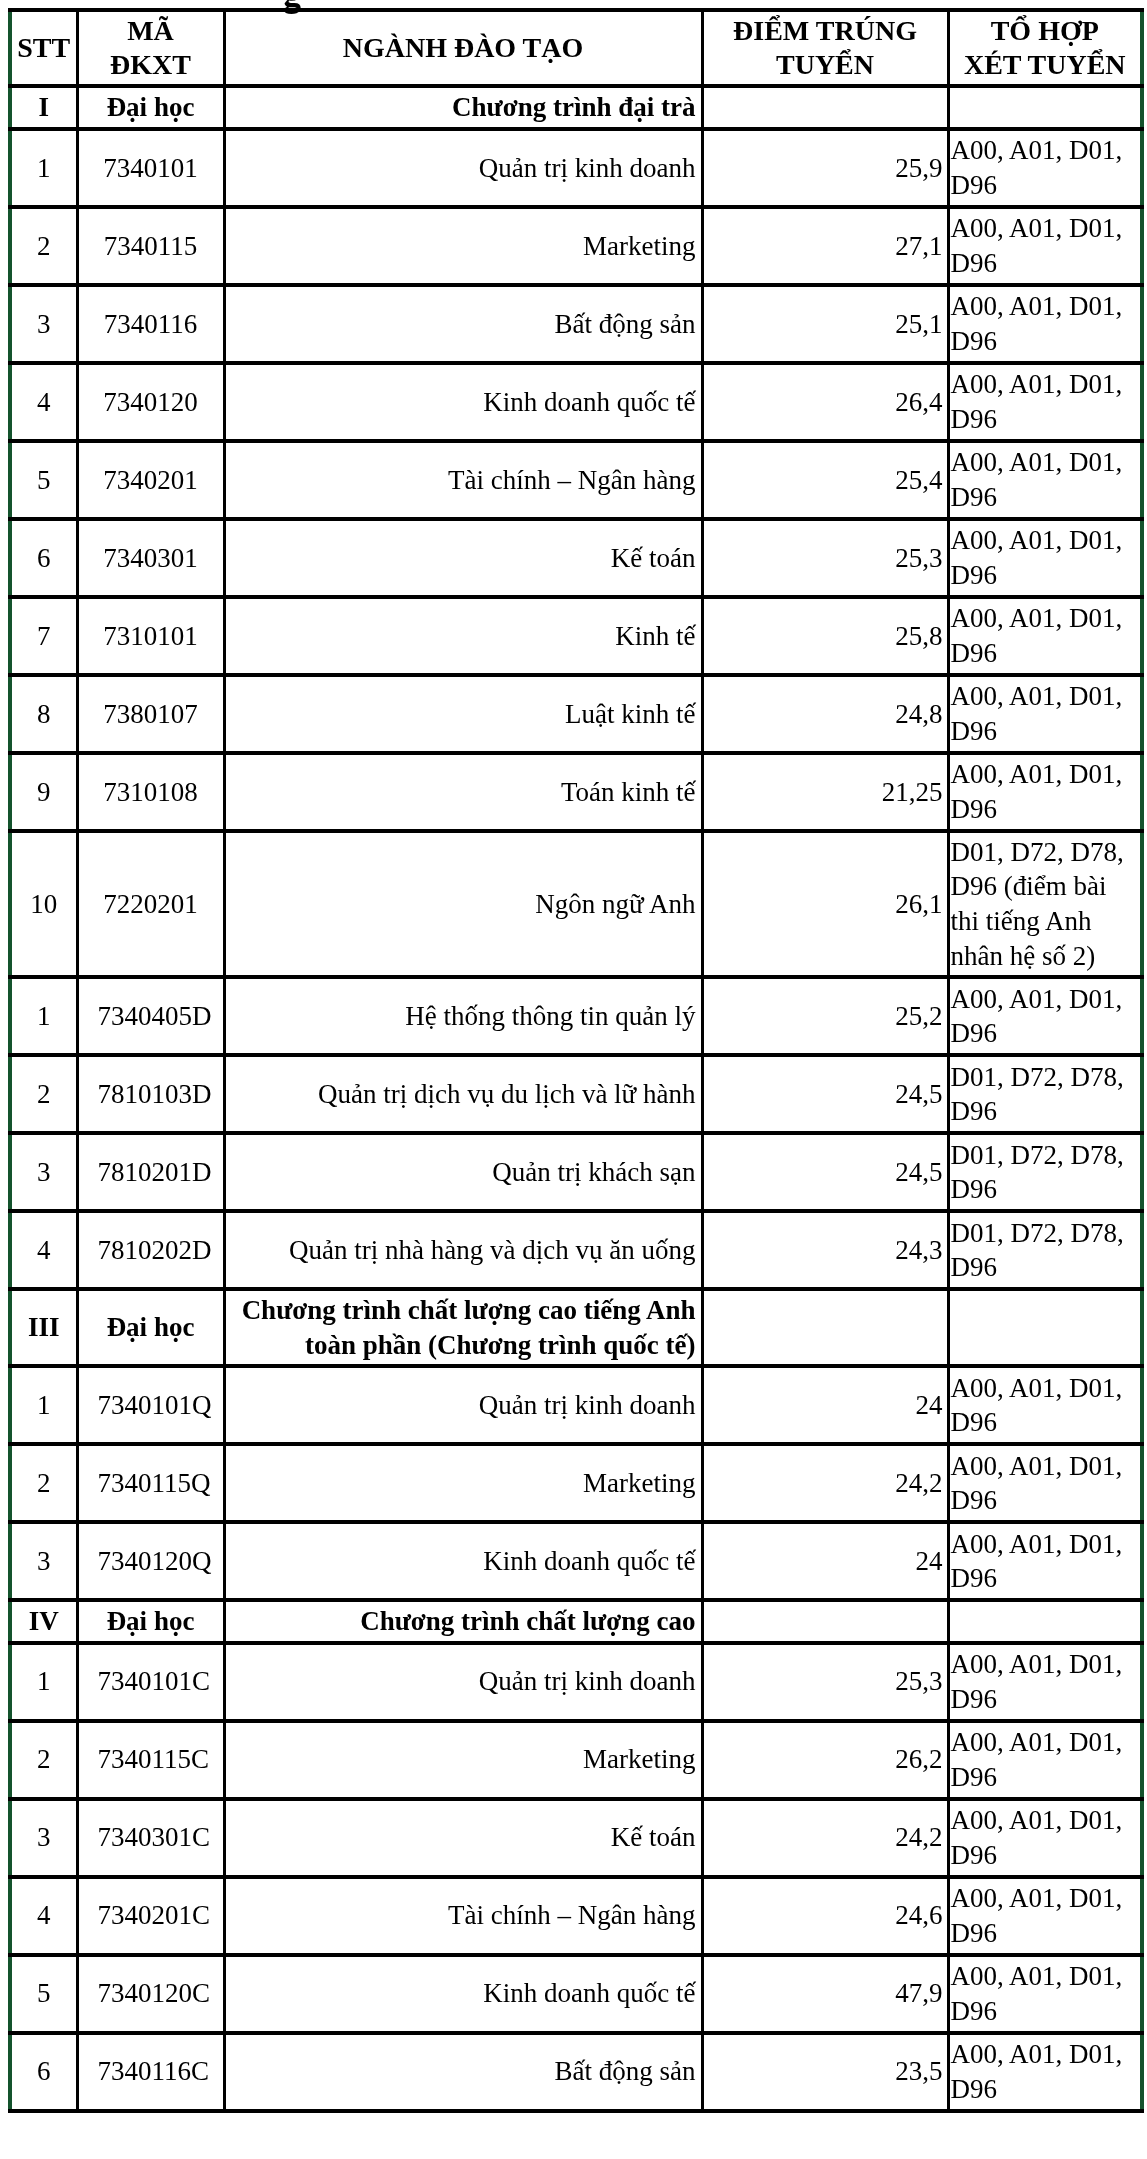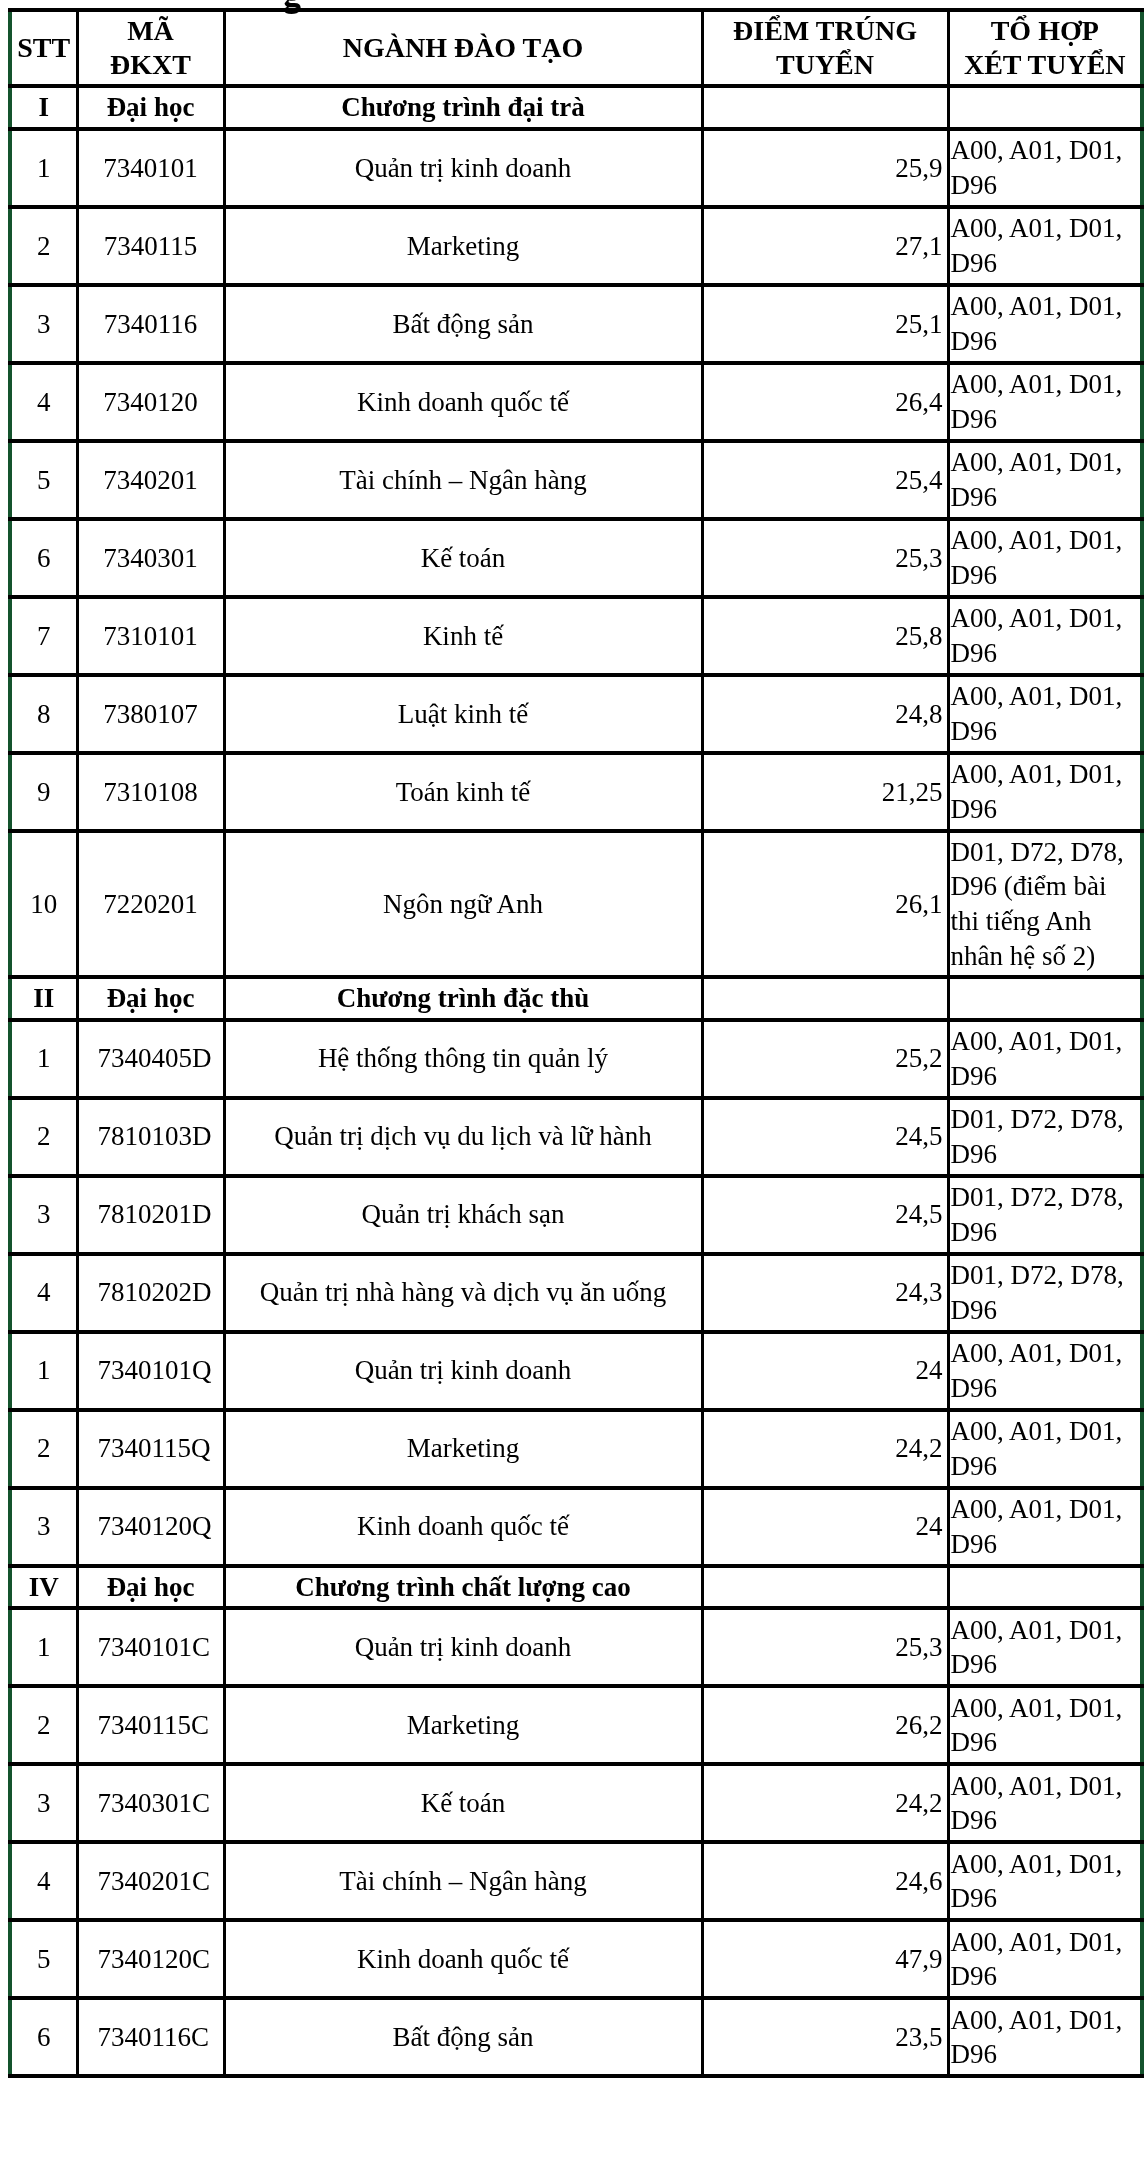--- a/index.html
+++ b/index.html
@@ -50,21 +50,21 @@
   .score-table td {
     font-size: 27px;
     line-height: 1.28;
     padding: 2px 4px;
   }
   tr.row-data { height: 78px; }
   tr.row-section { height: 38px; }
   tr.row-section td { font-weight: bold; }
   td.c-stt   { text-align: center; padding: 2px 1px; }
   td.c-ma    { text-align: center; padding: 2px 19px; }
-  td.c-nganh { text-align: center;   padding: 2px 5px; margin-left: 13px; }
+  td.c-nganh { text-align: right;   padding: 2px 5px; margin-left: 13px; }
   td.c-diem  { text-align: right; }
   td.c-tohop { text-align: left; padding: 2px 1px; }
 </style>
 </head>
 <body>
 
 <div class="page">
   <span class="top-fragment">g</span>
 
   <table class="score-table">
@@ -158,27 +158,20 @@
           <td class="c-diem">21,25</td>
           <td class="c-tohop">A00, A01, D01, D96</td>
         </tr>
         <tr class="row-data">
           <td class="c-stt">10</td>
           <td class="c-ma">7220201</td>
           <td class="c-nganh">Ngôn ngữ Anh</td>
           <td class="c-diem">26,1</td>
           <td class="c-tohop">D01, D72, D78, D96 (điểm bài thi tiếng Anh nhân hệ số 2)</td>
         </tr>
-        <tr class="row-section">
-          <td class="c-stt">II</td>
-          <td class="c-ma">Đại học</td>
-          <td class="c-nganh">Chương trình đặc thù</td>
-          <td class="c-diem"></td>
-          <td class="c-tohop"></td>
-        </tr>
         <tr class="row-data">
           <td class="c-stt">1</td>
           <td class="c-ma">7340405D</td>
           <td class="c-nganh">Hệ thống thông tin quản lý</td>
           <td class="c-diem">25,2</td>
           <td class="c-tohop">A00, A01, D01, D96</td>
         </tr>
         <tr class="row-data">
           <td class="c-stt">2</td>
           <td class="c-ma">7810103D</td>
@@ -192,20 +185,27 @@
           <td class="c-nganh">Quản trị khách sạn</td>
           <td class="c-diem">24,5</td>
           <td class="c-tohop">D01, D72, D78, D96</td>
         </tr>
         <tr class="row-data">
           <td class="c-stt">4</td>
           <td class="c-ma">7810202D</td>
           <td class="c-nganh">Quản trị nhà hàng và dịch vụ ăn uống</td>
           <td class="c-diem">24,3</td>
           <td class="c-tohop">D01, D72, D78, D96</td>
+        </tr>
+        <tr class="row-section">
+          <td class="c-stt">III</td>
+          <td class="c-ma">Đại học</td>
+          <td class="c-nganh">Chương trình chất lượng cao tiếng Anh toàn phần (Chương trình quốc tế)</td>
+          <td class="c-diem"></td>
+          <td class="c-tohop"></td>
         </tr>
         <tr class="row-data">
           <td class="c-stt">1</td>
           <td class="c-ma">7340101Q</td>
           <td class="c-nganh">Quản trị kinh doanh</td>
           <td class="c-diem">24</td>
           <td class="c-tohop">A00, A01, D01, D96</td>
         </tr>
         <tr class="row-data">
           <td class="c-stt">2</td>

